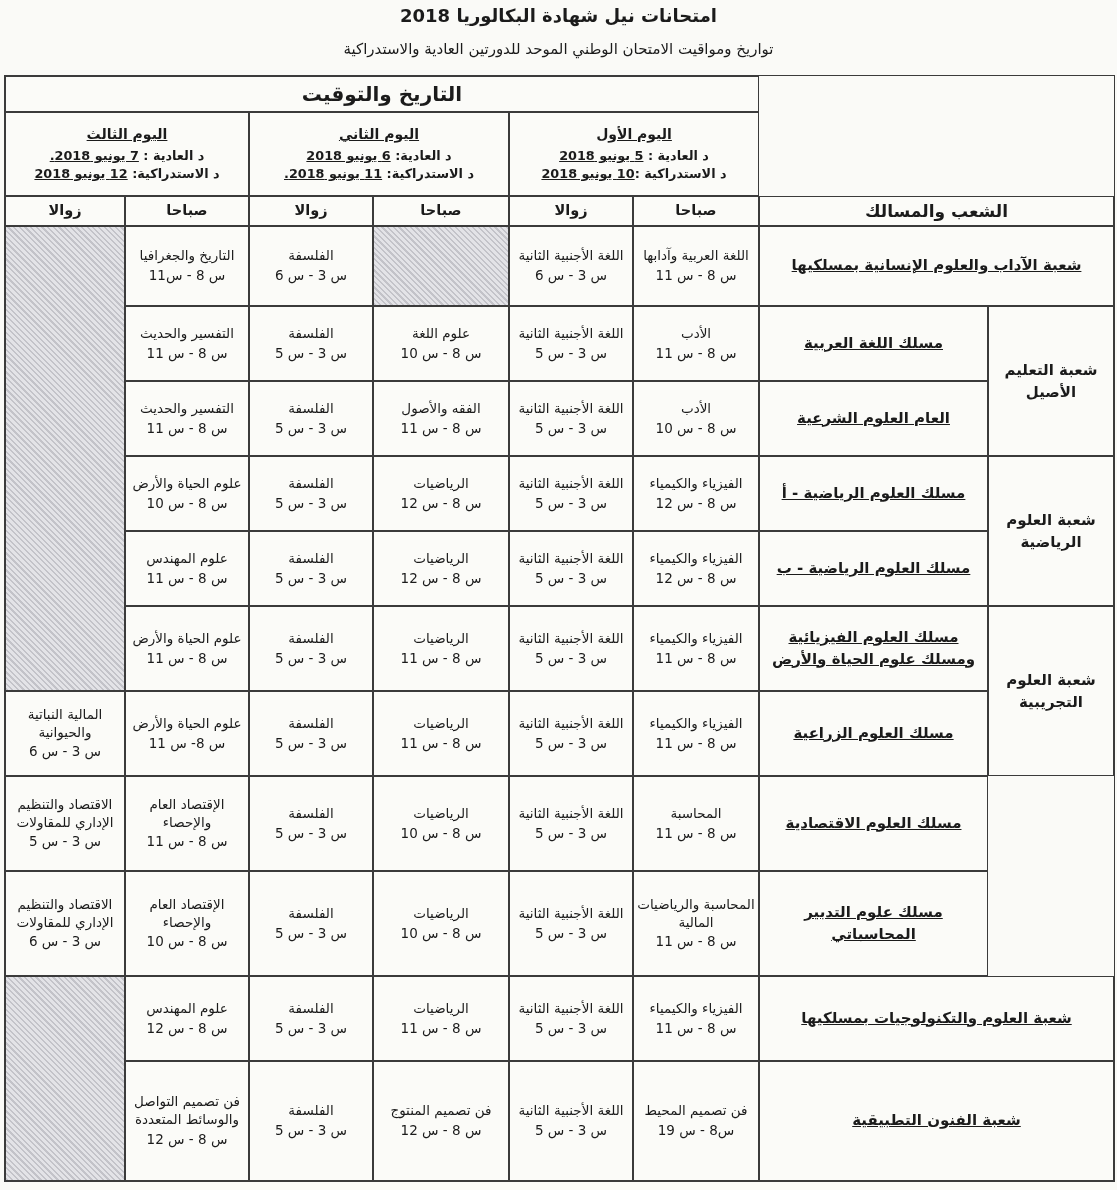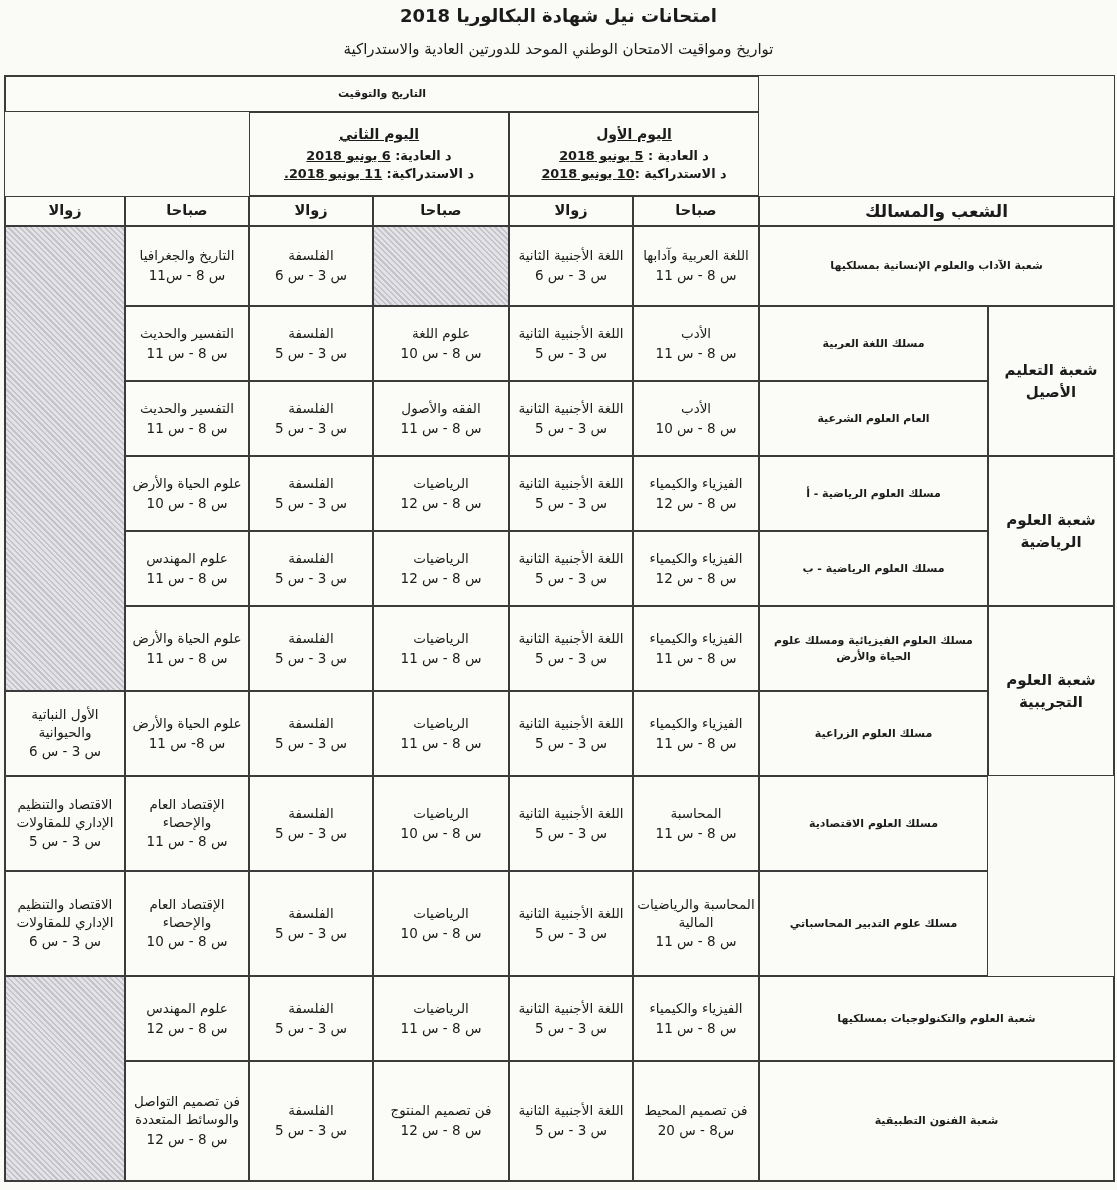--- a/index.html
+++ b/index.html
@@ -28,29 +28,29 @@
     border:1px solid #3b3b3b;
     background:#fbfbf8;
     box-sizing:border-box;
     display:flex;flex-direction:column;
     align-items:center;justify-content:center;
     text-align:center;
     padding:2px 3px;
     font-size:13.5px;line-height:1.32;
     overflow:hidden;
   }
-  .dt-head{font-weight:bold;font-size:11px;}
+  .dt-head{font-weight:bold;font-size:20px;}
   .streams-head{font-weight:bold;font-size:17px;}
   .mz{font-weight:bold;font-size:14.5px;text-align:center;}
   .day-name{font-weight:bold;font-size:14px;text-decoration:underline;margin-bottom:4px;}
   .day-line{font-size:12.8px;font-weight:bold;margin-top:1px;white-space:nowrap;}
   .u{text-decoration:underline;}
   .s{display:block;}
   .tm{display:block;margin-top:2px;}
-  .track{font-weight:bold;font-size:11px;line-height:1.45;padding:2px 3px;}
+  .track{font-weight:bold;font-size:15px;line-height:1.45;padding:2px 3px;text-decoration:underline;}
   .group{font-weight:bold;font-size:15px;line-height:1.5;}
   .hatch{
     background:repeating-linear-gradient(45deg,#c3c3c9 0 1.6px,#e3e3e7 1.6px 4px);
   }
 </style>
 </head>
 <body>
 
 <div class="titles">
   <h1 class="page-title">امتحانات نيل شهادة البكالوريا 2018</h1>
@@ -64,20 +64,25 @@
   <div class="cell" style="grid-area:2/3/3/5">
     <div class="day-name">اليوم الأول</div>
     <div class="day-line"><span>د العادية :</span> <span class="u">5 يونيو 2018</span></div>
     <div class="day-line"><span>د الاستدراكية :</span><span class="u">10 يونيو 2018</span></div>
   </div>
   <div class="cell" style="grid-area:2/5/3/7">
     <div class="day-name">اليوم الثاني</div>
     <div class="day-line"><span>د العادية:</span> <span class="u">6 يونيو 2018</span></div>
     <div class="day-line"><span>د الاستدراكية:</span> <span class="u">11 يونيو 2018.</span></div>
   </div>
+  <div class="cell" style="grid-area:2/7/3/9">
+    <div class="day-name">اليوم الثالث</div>
+    <div class="day-line"><span>د العادية :</span> <span class="u">7 يونيو 2018.</span></div>
+    <div class="day-line"><span>د الاستدراكية:</span> <span class="u">12 يونيو 2018</span></div>
+  </div>
 
   <div class="cell streams-head" style="grid-area:3/1/4/3">الشعب والمسالك</div>
   <div class="cell mz" style="grid-area:3/3/4/4">صباحا</div>
   <div class="cell mz" style="grid-area:3/4/4/5">زوالا</div>
   <div class="cell mz" style="grid-area:3/5/4/6">صباحا</div>
   <div class="cell mz" style="grid-area:3/6/4/7">زوالا</div>
   <div class="cell mz" style="grid-area:3/7/4/8">صباحا</div>
   <div class="cell mz" style="grid-area:3/8/4/9">زوالا</div>
 
   <div class="cell hatch" style="grid-area:4/8/10/9"></div>
@@ -233,21 +238,21 @@
     </div>
   <div class="cell" style="grid-area:10/6">
       <span class="s">الفلسفة</span>
       <span class="tm">س 3 - س 5</span>
     </div>
   <div class="cell" style="grid-area:10/7">
       <span class="s">علوم الحياة والأرض</span>
       <span class="tm">س 8- س 11</span>
     </div>
   <div class="cell" style="grid-area:10/8">
-      <span class="s">الأول النباتية والحيوانية</span>
+      <span class="s">المالية النباتية والحيوانية</span>
       <span class="tm">س 3 - س 6</span>
     </div>
 
 
   <div class="cell track" style="grid-area:11/2">مسلك العلوم الاقتصادية</div>
   <div class="cell" style="grid-area:11/3">
       <span class="s">المحاسبة</span>
       <span class="tm">س 8 - س 11</span>
     </div>
   <div class="cell" style="grid-area:11/4">
@@ -315,21 +320,21 @@
       <span class="tm">س 3 - س 5</span>
     </div>
   <div class="cell" style="grid-area:13/7">
       <span class="s">علوم المهندس</span>
       <span class="tm">س 8 - س 12</span>
     </div>
 
   <div class="cell track" style="grid-area:14/1/15/3">شعبة الفنون التطبيقية</div>
   <div class="cell" style="grid-area:14/3">
       <span class="s">فن تصميم المحيط</span>
-      <span class="tm">س8 - س 20</span>
+      <span class="tm">س8 - س 19</span>
     </div>
   <div class="cell" style="grid-area:14/4">
       <span class="s">اللغة الأجنبية الثانية</span>
       <span class="tm">س 3 - س 5</span>
     </div>
   <div class="cell" style="grid-area:14/5">
       <span class="s">فن تصميم المنتوج</span>
       <span class="tm">س 8 - س 12</span>
     </div>
   <div class="cell" style="grid-area:14/6">

